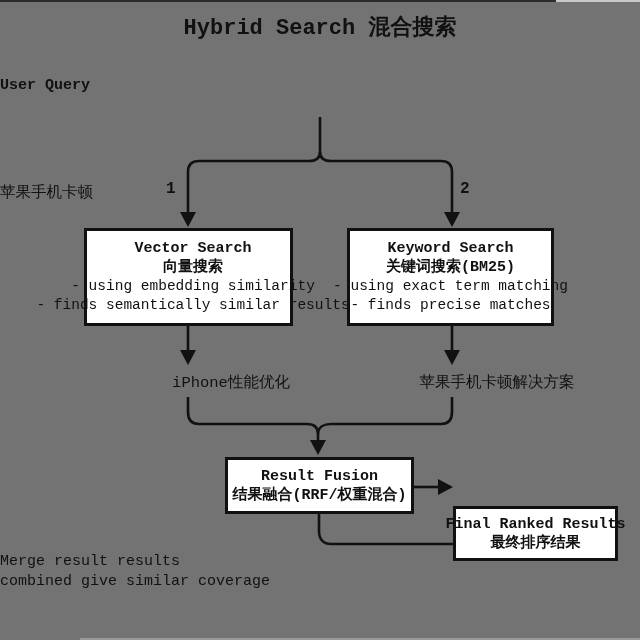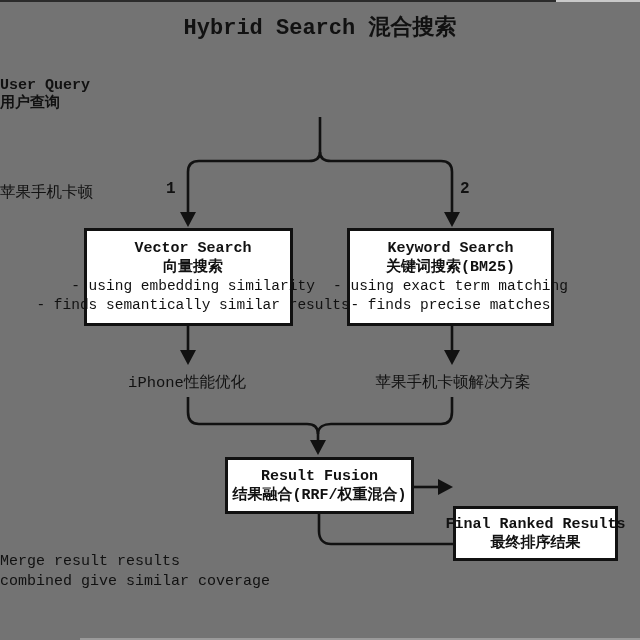--- a/index.html
+++ b/index.html
@@ -40,21 +40,21 @@
     top: 12px;
     left: 0;
     width: 100%;
     text-align: center;
     font-size: 22px;
     font-weight: bold;
     white-space: nowrap;
   }
 
   .text-block { position: absolute; text-align: left; white-space: nowrap; }
-  .cx { transform: translateX(-50%); }
+  .cx { transform: translateX(-50%); margin-left: 44px; }
 
   .user-query {
     top: 77px; left: 0; width: 100%;
     font-size: 15px; font-weight: bold; line-height: 18px;
   }
 
   .branch-label {
     position: absolute;
     font-size: 16px;
     font-weight: bold;
@@ -132,21 +132,20 @@
     <polygon points="453,487 438,479 438,495"></polygon>
 
     <path d="M319,514 V531 C319,540 324,544 331,544 L524,544 C532,544 536,540 536,533 V530"></path>
     <polygon points="536,516 528,531 544,531"></polygon>
   </svg>
 
   <div class="title">Hybrid Search 混合搜索</div>
 
   <div class="text-block user-query">
     <div>User Query</div>
-    <div>用户查询</div>
   </div>
 
   <div class="branch-label branch-label-1">1</div>
   <div class="branch-label branch-label-2">2</div>
   <div class="text-block query-example">苹果手机卡顿</div>
 
   <div class="node-box vector-box">
     <div class="line-en">Vector Search</div>
     <div class="line-zh">向量搜索</div>
     <div class="line-point">- using embedding similarity</div>

